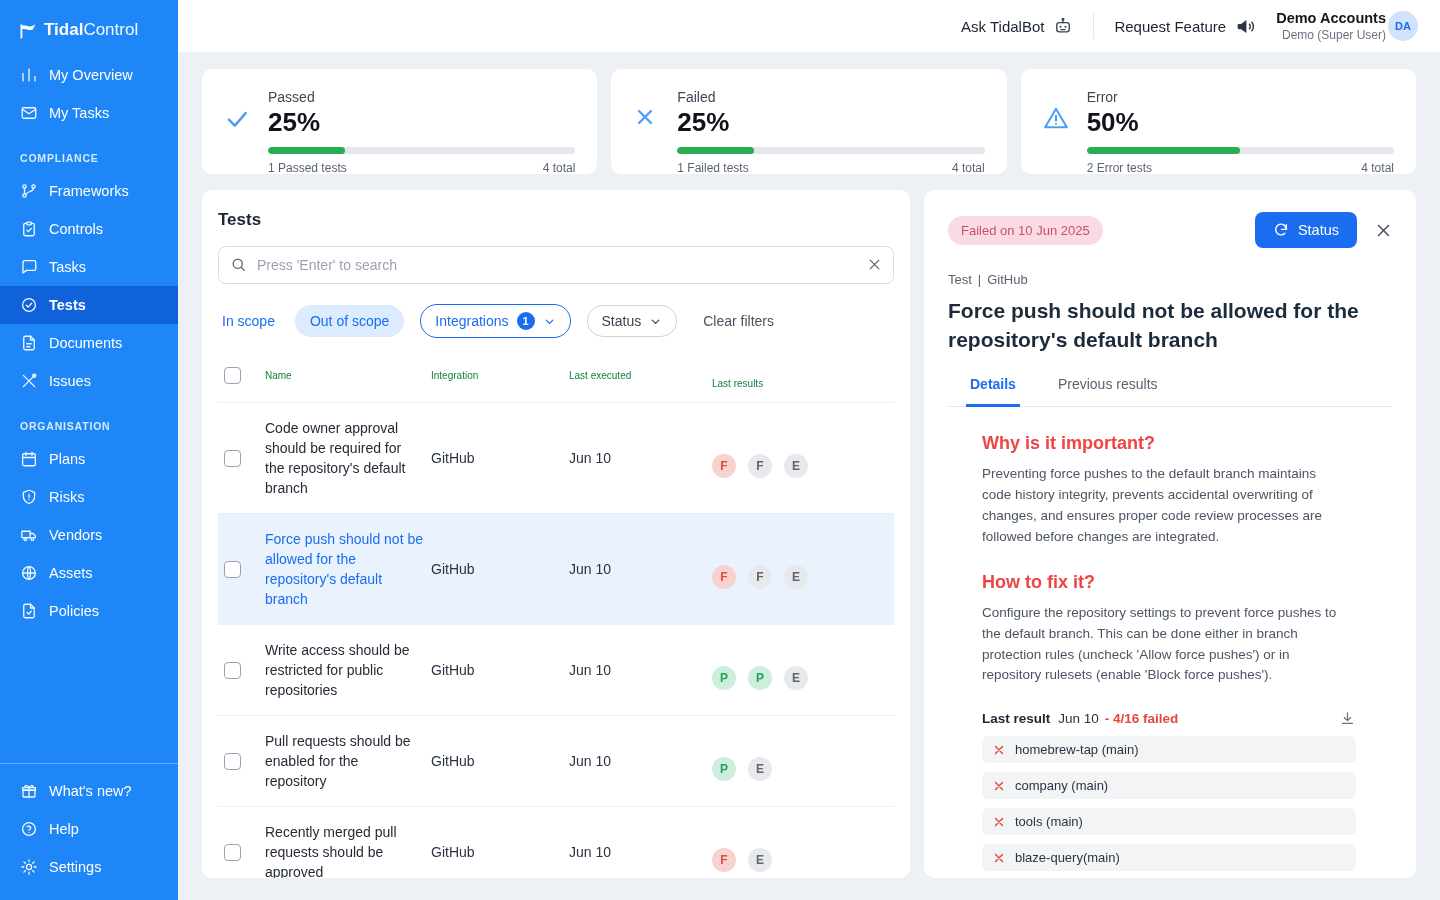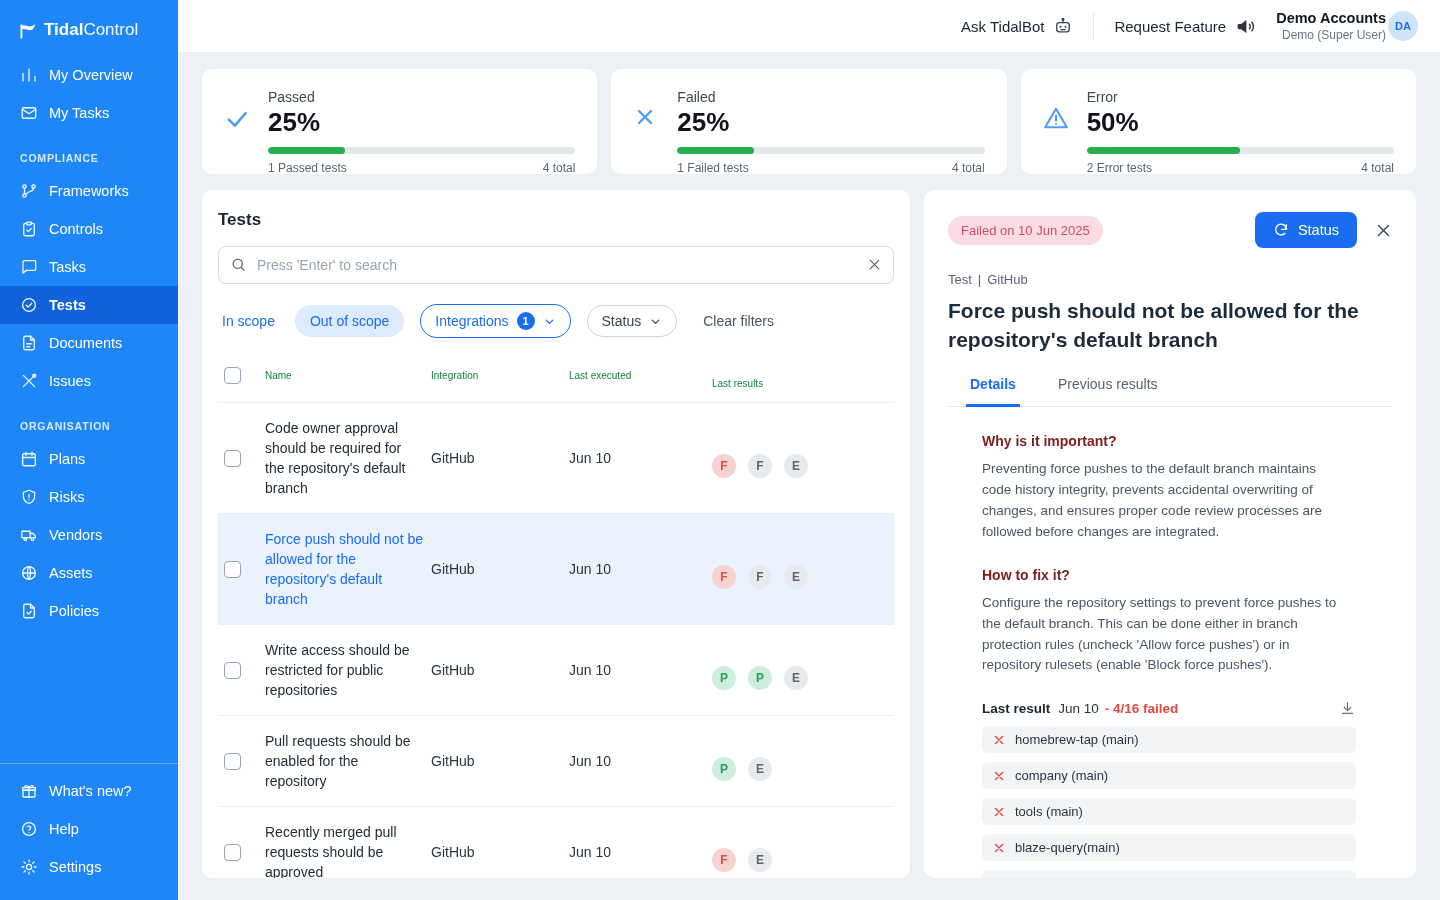--- a/index.html
+++ b/index.html
@@ -84,21 +84,21 @@
   .d-badge { background:#fbdbe3; color:#c94f68; font-size:13px; padding:7px 13px; border-radius:16px; }
   .d-actions { display:flex; align-items:center; gap:18px; }
   .refresh-btn { display:flex; align-items:center; gap:9px; background:#1a6df0; color:#fff; border:none; border-radius:8px; padding:10px 18px; font-size:14.5px; font-family:inherit; cursor:pointer; }
   .close-x { color:#3a4350; cursor:pointer; }
   .d-crumb { margin-top:24px; font-size:13px; color:#5a6372; display:flex; gap:6px; }
   .d-title { margin-top:9px; font-size:21px; line-height:29px; font-weight:600; color:#1c2b3a; max-width:420px; }
   .d-tabs { margin-top:22px; display:flex; gap:34px; border-bottom:1px solid #e7e9ee; padding-left:18px; }
   .d-tab { padding:0 4px 12px; font-size:14px; color:#5a6372; cursor:pointer; }
   .d-tab.active { color:#1a6df0; font-weight:700; border-bottom:3px solid #1a6df0; margin-bottom:-1px; }
   .d-content { margin-top:26px; padding-left:34px; }
-  .d-h { font-size:14px; font-weight:700; color:#7f1d1d; margin-bottom:10px; }
+  .d-h { font-size:18px; font-weight:700; color:#ef4444; margin-bottom:10px; }
   .d-p { font-size:13.5px; color:#4b5563; line-height:1.55; margin-bottom:24px; width:362px; }
   .d-last { display:flex; align-items:center; width:374px; font-size:13.5px; margin-bottom:4px; }
   .lr-label { font-weight:700; margin-right:8px; color:#1d2530; }
   .lr-date { color:#2b3442; margin-right:6px; }
   .lr-fail { color:#e2483d; font-weight:600; }
   .dl-icon { margin-left:auto; color:#6a7380; cursor:pointer; }
   .result-row { width:374px; height:27px; background:#f2f4f6; border-radius:6px; display:flex; align-items:center; gap:10px; padding:0 11px; margin-top:9px; font-size:13px; color:#2b3442; }
 </style>
 </head>
 <body>

